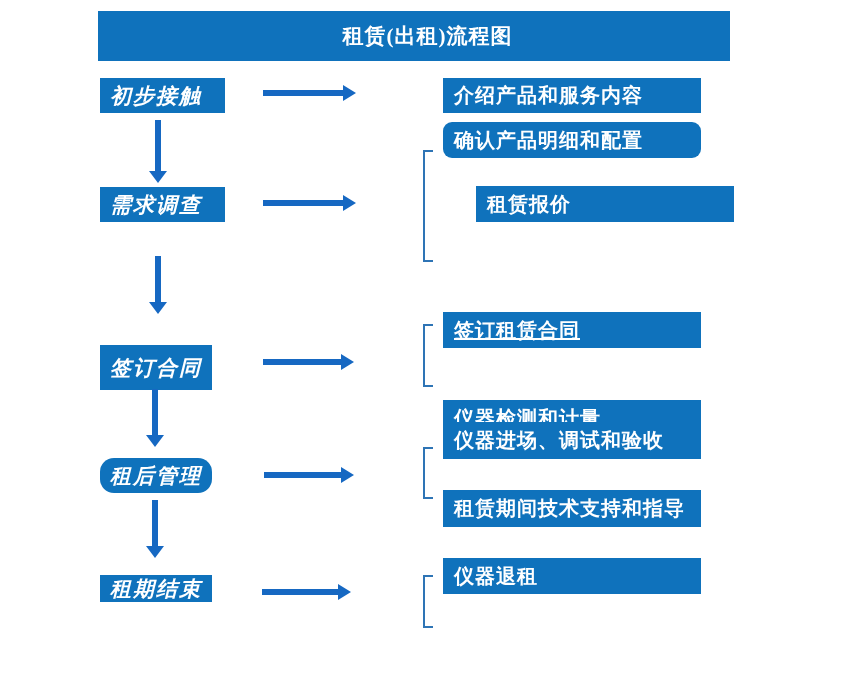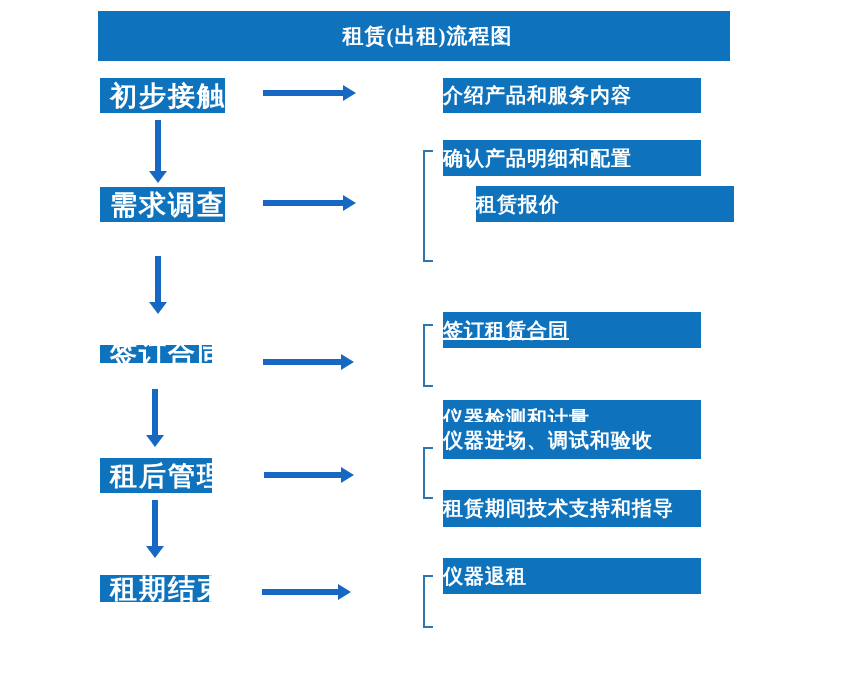--- a/index.html
+++ b/index.html
@@ -23,39 +23,41 @@
     align-items: center;
     justify-content: center;
     letter-spacing: 1px;
     padding-left: 27px;
   }
   .stage-box {
     position: absolute;
     background: #0F72BC;
     color: #ffffff;
     font-weight: bold;
-    font-size: 27px;
+    font-size: 21px;
     display: flex;
     align-items: center;
     padding-left: 10px;
     box-sizing: border-box;
     letter-spacing: 2px;
     white-space: nowrap;
+    font-style: italic;
   }
   .detail-box {
     position: absolute;
     left: 443px;
     width: 258px;
     height: 36px;
     background: #0F72BC;
     color: #ffffff;
     font-weight: bold;
     font-size: 20px;
     display: flex;
     align-items: center;
+    padding-left: 11px;
     box-sizing: border-box;
     letter-spacing: 1px;
     white-space: nowrap;
   }
   
   .harrow { position: absolute; height: 16px; }
   .harrow .shaft {
     position: absolute;
     left: 0; right: 12px; top: 5px;
     height: 6px;
@@ -99,22 +101,22 @@
 </style>
 </head>
 <body>
 
 <div class="canvas">
 
   <div class="title-bar">租赁(出租)流程图</div>
 
   <div class="stage-box" style="left:100px; top:78px;  width:125px; height:35px;">初步接触</div>
   <div class="stage-box" style="left:100px; top:187px; width:125px; height:35px;">需求调查</div>
-  <div class="stage-box" style="left:100px; top:345px; width:112px; height:18px;">签订合同</div>
-  <div class="stage-box" style="left:100px; top:458px; width:112px; height:35px;">租后管理</div>
+  <div class="stage-box" style="left:100px; top:345px; width:112px; height:45px;">签订合同</div>
+  <div class="stage-box" style="left:100px; top:458px; width:112px; height:35px;border-radius:14px;">租后管理</div>
   <div class="stage-box" style="left:100px; top:575px; width:112px; height:27px;">租期结束</div>
 
   <div class="varrow" style="left:149px; top:120px; height:63px;">
       <div class="shaft"></div>
       <div class="head"></div>
     </div>
   <div class="varrow" style="left:149px; top:256px; height:58px;">
       <div class="shaft"></div>
       <div class="head"></div>
     </div>
@@ -147,21 +149,21 @@
       <div class="shaft"></div>
       <div class="head"></div>
     </div>
 
   <div class="bracket" style="top:150px; height:112px;"></div>
   <div class="bracket" style="top:324px; height:63px;"></div>
   <div class="bracket" style="top:447px; height:52px;"></div>
   <div class="bracket" style="top:575px; height:53px;"></div>
 
   <div class="detail-box" style="top:78px;  height:35px;">介绍产品和服务内容</div>
-  <div class="detail-box" style="top:140px;">确认产品明细和配置</div>
+  <div class="detail-box" style="top:122px;border-radius:9px;">确认产品明细和配置</div>
   <div class="detail-box" style="top:186px;margin-left:33px;">租赁报价</div>
   <div class="detail-box" style="top:312px;text-decoration:underline;">签订租赁合同</div>
   <div class="detail-box" style="top:364px;margin-top:36px;">仪器检测和计量</div>
   <div class="detail-box" style="top:422px; height:37px;">仪器进场、调试和验收</div>
   <div class="detail-box" style="top:490px; height:37px;">租赁期间技术支持和指导</div>
   <div class="detail-box" style="top:558px;">仪器退租</div>
 
 </div>
 
 </body></html>

